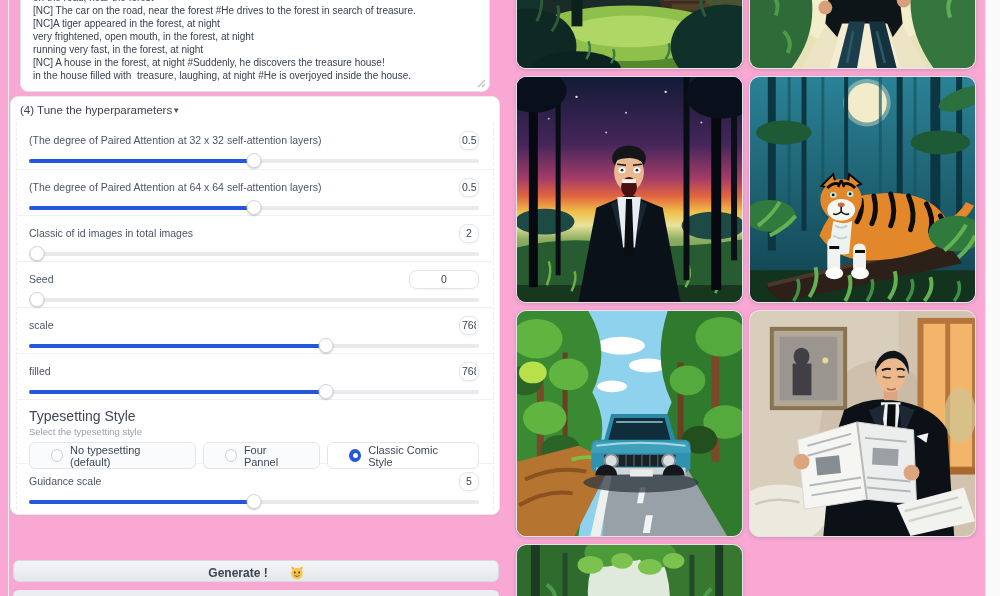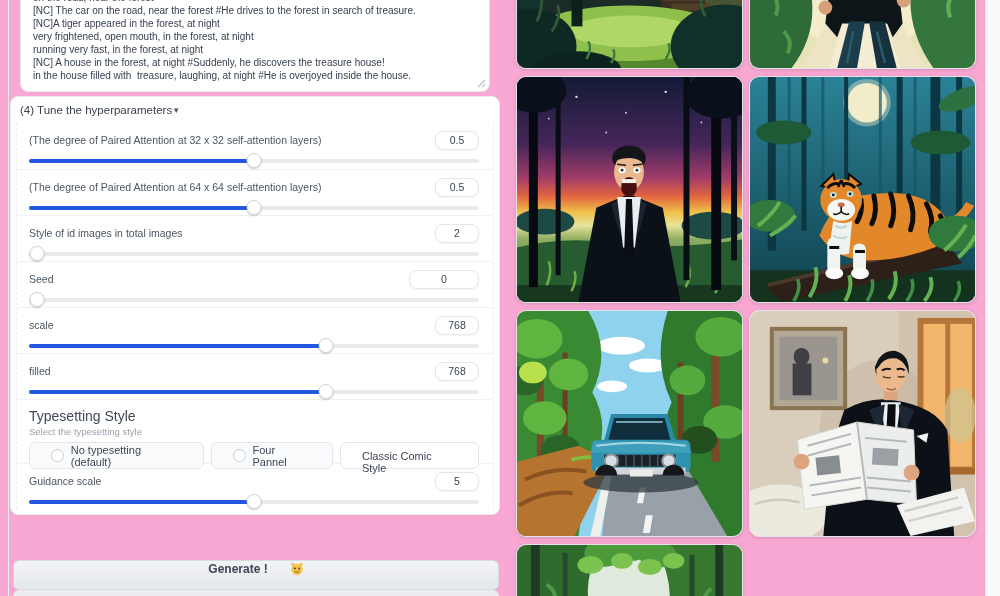--- a/index.html
+++ b/index.html
@@ -17,45 +17,45 @@
   .form-card{position:absolute;left:10px;top:96px;width:490px;background:#fff;
     border:1px solid #e9ebee;border-radius:8px;box-sizing:border-box;box-shadow:0 1px 2px rgba(0,0,0,.03);}
   .acc-header{display:flex;justify-content:flex-start;align-items:center;height:26px;padding:0 9px;
     font-size:11.5px;color:#3a4150;cursor:pointer;}
   .acc-arrow{font-size:8px;color:#4b5563;}
   .rows{margin:0 5px 5px;border-left:1px dashed #eceef1;border-right:1px dashed #eceef1;}
   .srow{height:46px;box-sizing:border-box;padding:7px 14px 0 12px;border-top:1px solid #eff1f3;}
   .srow:first-child{border-top:none;}
   .shead{display:flex;justify-content:space-between;align-items:center;height:20px;}
   .slabel{font-size:10.5px;color:#4b5563;}
-  .num-input{width:44px;height:19px;border:1px solid #e3e6ea;border-radius:8px;background:#fff;
+  .num-input{width:20px;height:19px;border:1px solid #e3e6ea;border-radius:8px;background:#fff;
     font-family:"Liberation Sans",sans-serif;font-size:10.5px;color:#3b4455;text-align:center;
     box-shadow:0 1px 2px rgba(0,0,0,.05);box-sizing:border-box;}
   .num-wide{width:70px;}
   .track{position:relative;height:15px;margin-top:3px;cursor:pointer;}
   .track-bg{position:absolute;top:6px;left:0;right:0;height:4px;background:#e8eaed;border-radius:3px;}
   .fill{position:absolute;top:6px;left:0;height:4px;background:#2456e0;border-radius:3px;}
   .knob{position:absolute;top:0;width:15px;height:15px;border-radius:50%;background:#fff;
     border:1px solid #d2d6dc;box-shadow:0 1px 2px rgba(0,0,0,.2);transform:translateX(-50%);box-sizing:border-box;}
 
   .trow{box-sizing:border-box;height:64px;padding:8px 14px 0 12px;border-top:1px solid #eff1f3;}
   .tlabel{font-size:14px;color:#3f4856;}
   .tinfo{font-size:9.5px;color:#9aa1ad;margin-top:2px;}
   .topts{display:flex;gap:7px;margin-top:5px;}
   .opt{display:flex;align-items:center;gap:7px;height:27px;padding:0 21px;background:#fafbfc;
     border:1px solid #e3e6ea;border-radius:6px;font-size:11px;color:#3d4757;cursor:pointer;box-sizing:border-box;}
-  .opt.sel{background:#fff;flex-direction:column;}
+  .opt.sel{background:#fff;}
   .radio{width:13px;height:13px;border-radius:50%;border:1.5px solid #c9ced6;background:#fff;box-sizing:border-box;position:relative;}
   .opt.sel .radio{border:none;background:#2456e0;}
   .opt.sel .radio::after{content:"";position:absolute;left:4px;top:4px;width:5px;height:5px;border-radius:50%;background:#fff;}
 
-  .generate-btn{position:absolute;left:13px;top:560px;width:486px;height:30px;
+  .generate-btn{position:absolute;left:13px;top:560px;width:486px;height:22px;
     background:linear-gradient(#f3f4f6,#e4e7eb);border:1px solid #d7dbe0;border-radius:6px;
     font-family:"Liberation Sans",sans-serif;font-size:12px;font-weight:700;color:#3c4554;
-    display:flex;align-items:flex-start;justify-content:center;gap:22px;cursor:pointer;}
+    display:flex;align-items:flex-end;justify-content:center;gap:22px;cursor:pointer;}
   .partial-bar{position:absolute;left:13px;top:590px;width:486px;height:7px;background:#ebedf0;border-radius:6px 6px 0 0;}
 
   
   .gimg{position:absolute;width:227px;height:227px;border-radius:10px;border:1px solid #e2e4e8;
     overflow:hidden;background:#fff;box-shadow:0 1px 4px rgba(0,0,0,.15);margin:0;cursor:pointer;box-sizing:border-box;}
   .gimg svg{display:block;width:100%;height:100%;}
   .p-r1c1{left:516px;top:-158px;}
   .p-r1c2{left:749px;top:-158px;}
   .p-r2c1{left:516px;top:76px;}
   .p-r2c2{left:749px;top:76px;}
@@ -109,21 +109,21 @@
         </div>
         <div class="track">
           <div class="track-bg"></div>
             <div class="fill" style="width: 50%;"></div>
           <div class="knob" style="left: 50%;"></div>
         </div>
       </div>
 
       <div class="srow">
         <div class="shead">
-          <span class="slabel">Style of id images in total images</span>
+          <span class="slabel">Classic of id images in total images</span>
           <input class="num-input" readonly="" value="2" style="">
         </div>
         <div class="track">
           <div class="track-bg"></div>
             <div class="fill" style="width: 0%;"></div>
           <div class="knob" style="left: 1.7%;"></div>
         </div>
       </div>
 
       <div class="srow">

